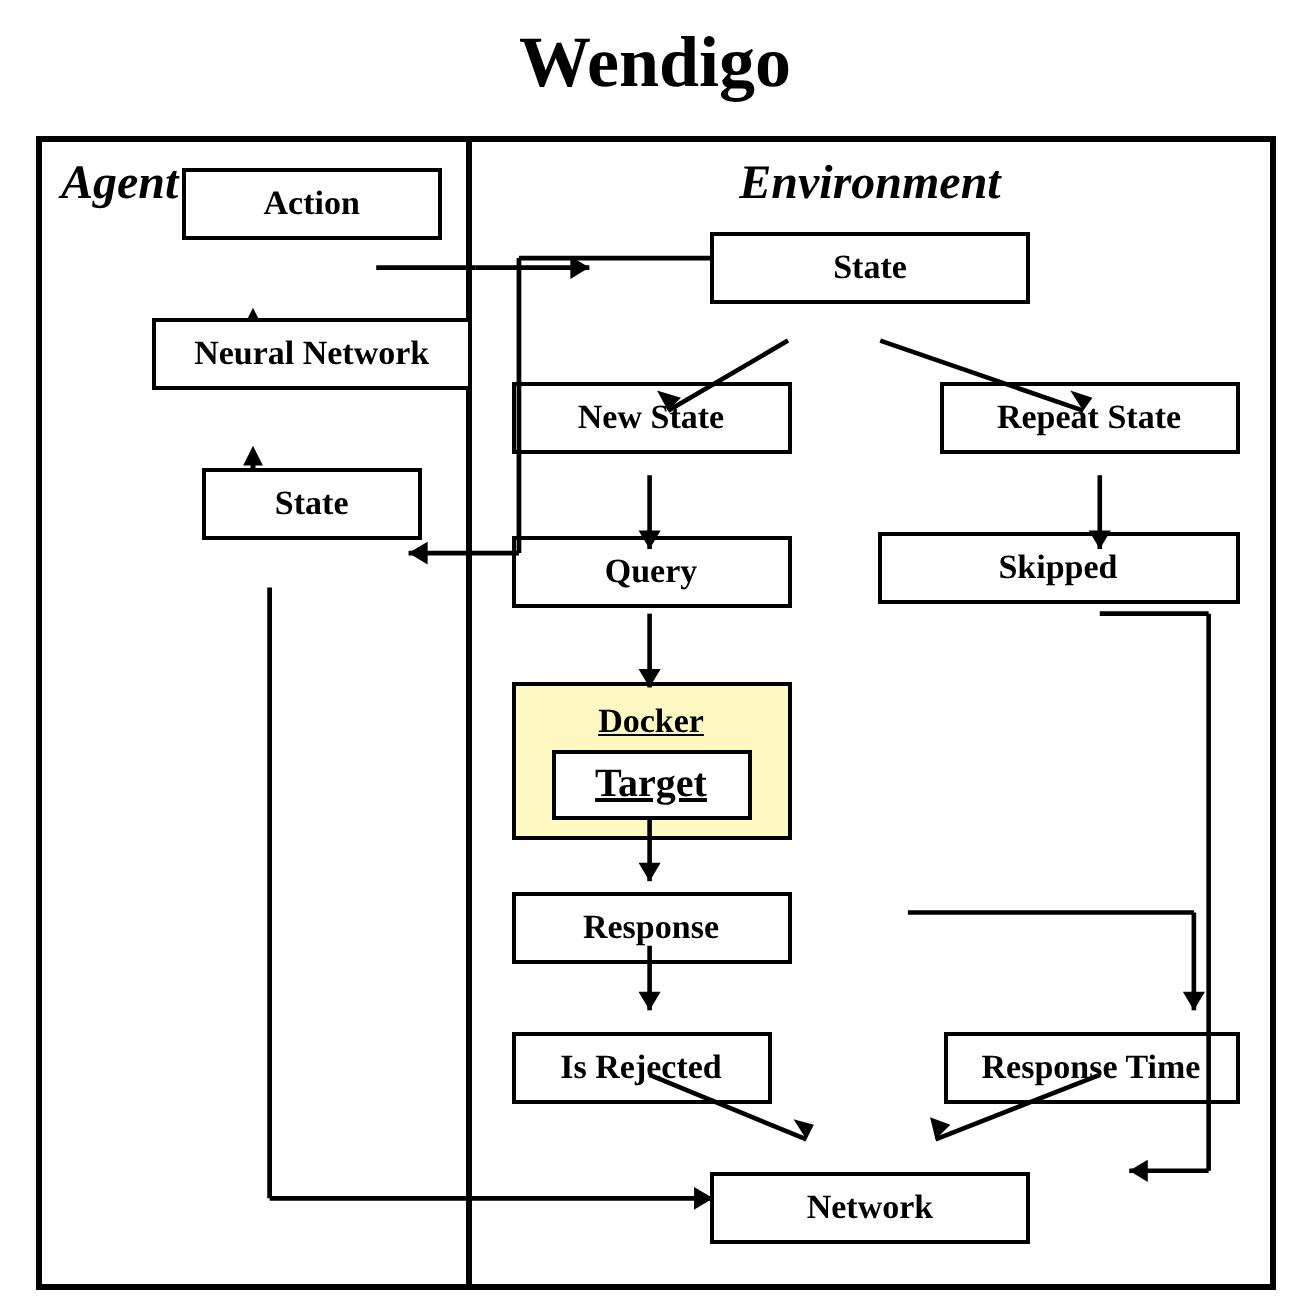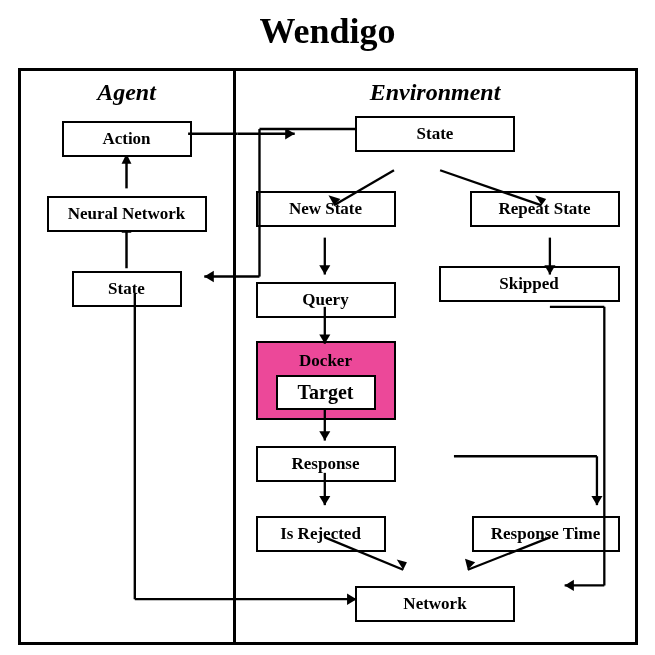--- a/index.html
+++ b/index.html
@@ -31,22 +31,22 @@
       border: 3px solid black;
       width: 620px;
       flex: 1;
       position: relative;
     }
     
     .agent-section {
       border-right: 3px solid black;
       width: 215px;
       display: flex;
-      flex-direction: column;
-      align-items: center;
+      flex-direction: row;
+      align-items: flex-start;
       padding: 8px 10px;
       position: relative;
     }
     .section-title {
       font-size: 24px;
       font-weight: bold;
       font-style: italic;
       margin-bottom: 10px;
     }
     .box {
@@ -133,30 +133,30 @@
         </div>
 
         <div style="position:absolute; top:75px; left:5px;border-radius:12px;">
           <div class="box" style="width:140px;">New State</div>
         </div>
 
         <div style="position:absolute; top:75px; right:0px;">
           <div class="box" style="width:150px;">Repeat State</div>
         </div>
 
-        <div style="position:absolute; top:166px; left:5px;">
+        <div style="position:absolute; top:152px; left:5px;">
           <div class="box" style="width:140px;">Query</div>
         </div>
 
         <div style="position:absolute; top:150px; right:0px;">
           <div class="box" style="width:181px;">Skipped</div>
         </div>
 
         <div style="position:absolute; top:225px; left:5px;">
-          <div style="border:2.5px solid black; padding:8px 10px; background:#ec4899; display:inline-block; min-width:140px;">
+          <div style="border:2.5px solid black; padding:8px 10px; background:#fef9c3; display:inline-block; min-width:140px;text-decoration:underline;">
             <div style="font-size:17px; font-weight:bold; text-align:center;">Docker</div>
             <div style="margin-top:4px; display:flex; justify-content:center;">
               <div class="box" style="width:100px; font-size:20px; padding:4px 8px;">Target</div>
             </div>
           </div>
         </div>
 
         <div style="position:absolute; top:330px; left:5px;">
           <div class="box" style="width:140px;">Response</div>
         </div>

